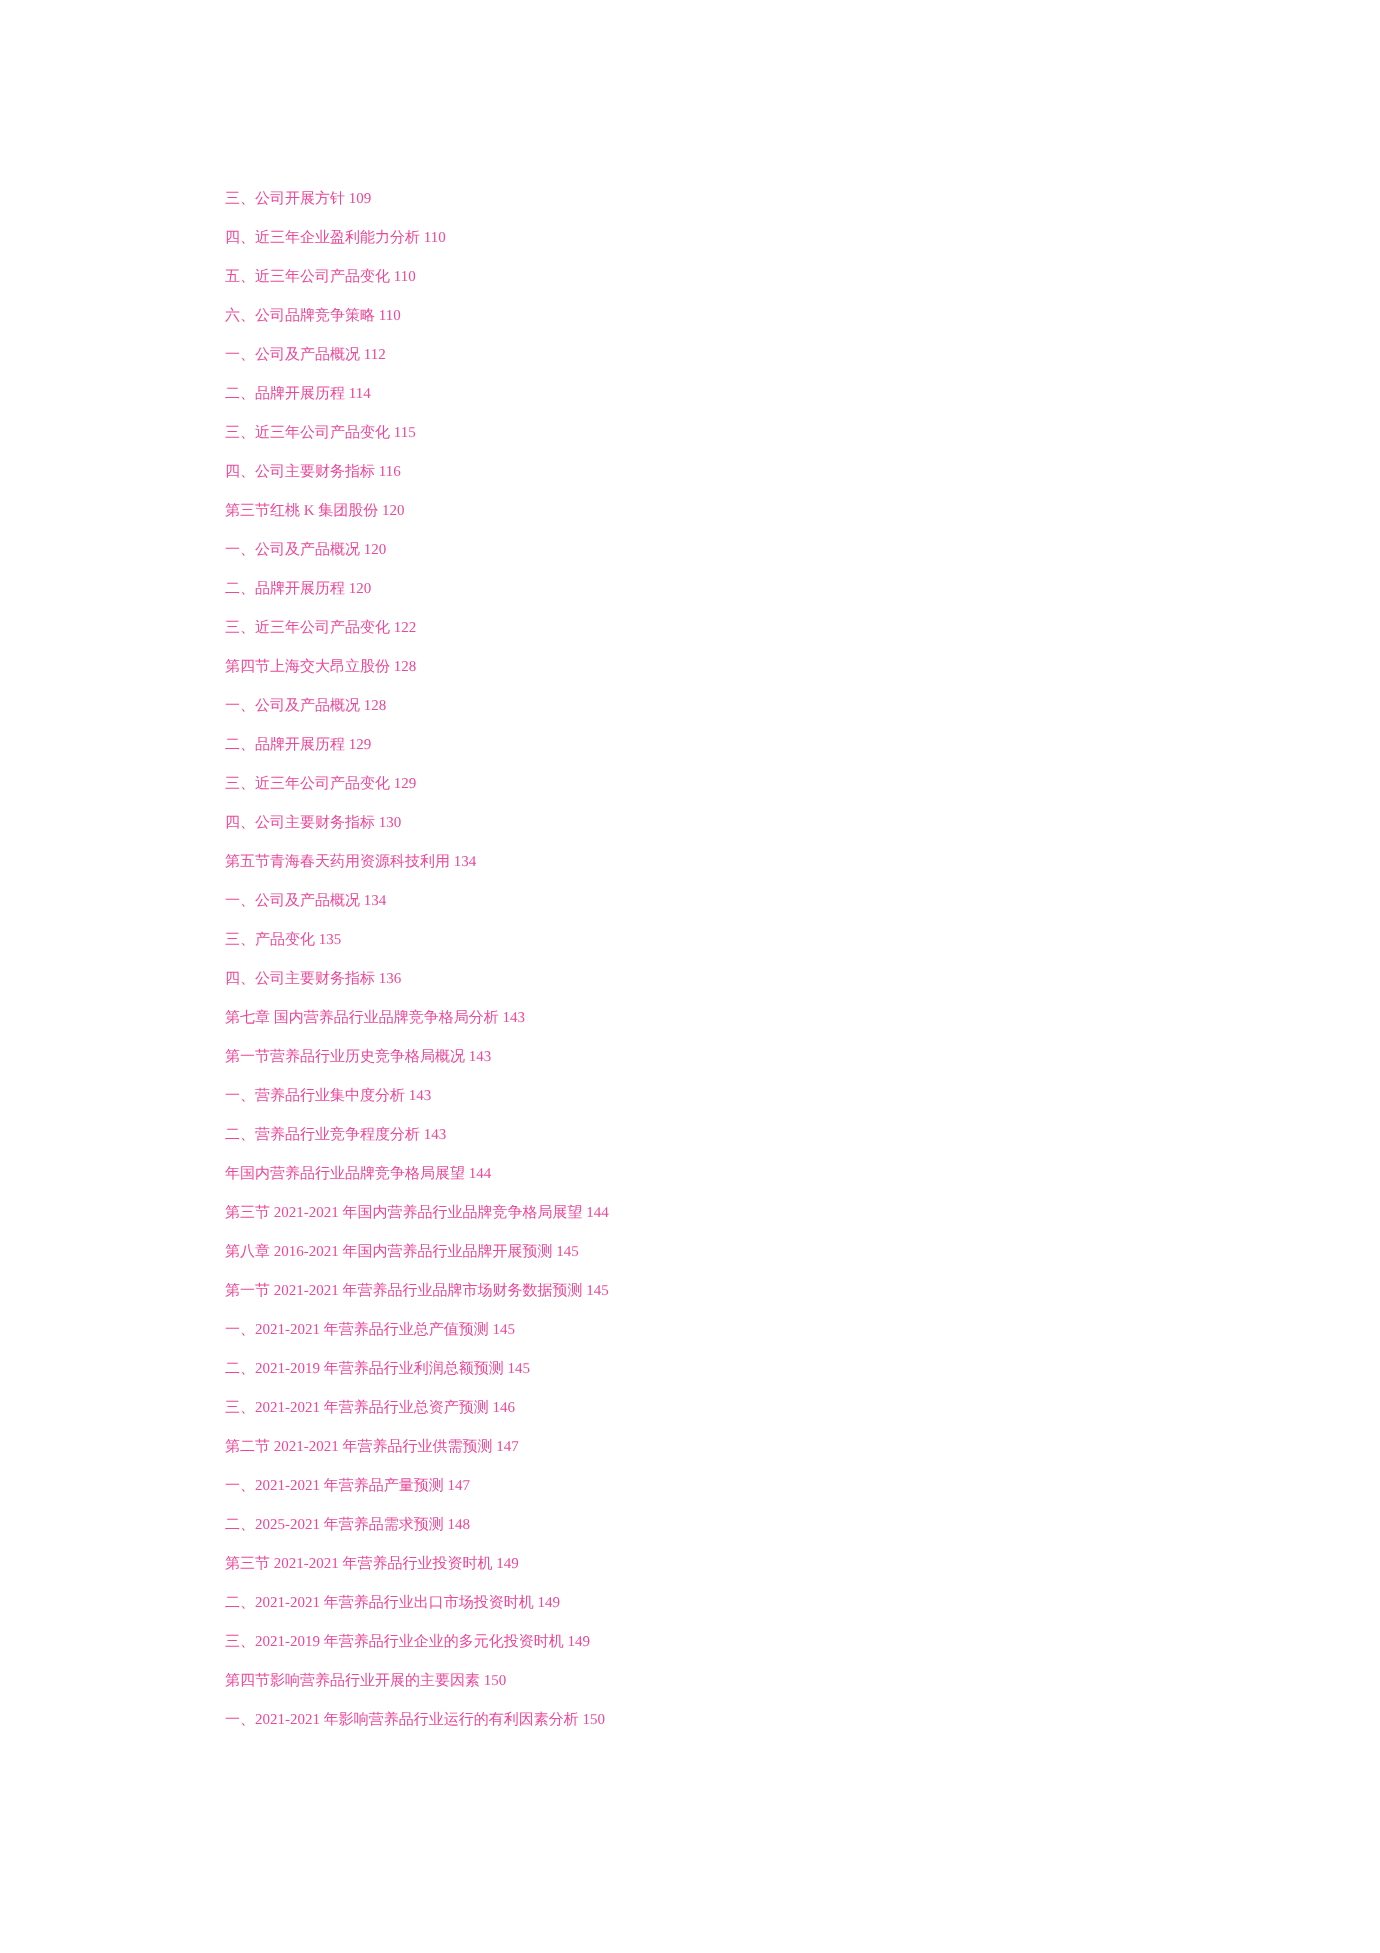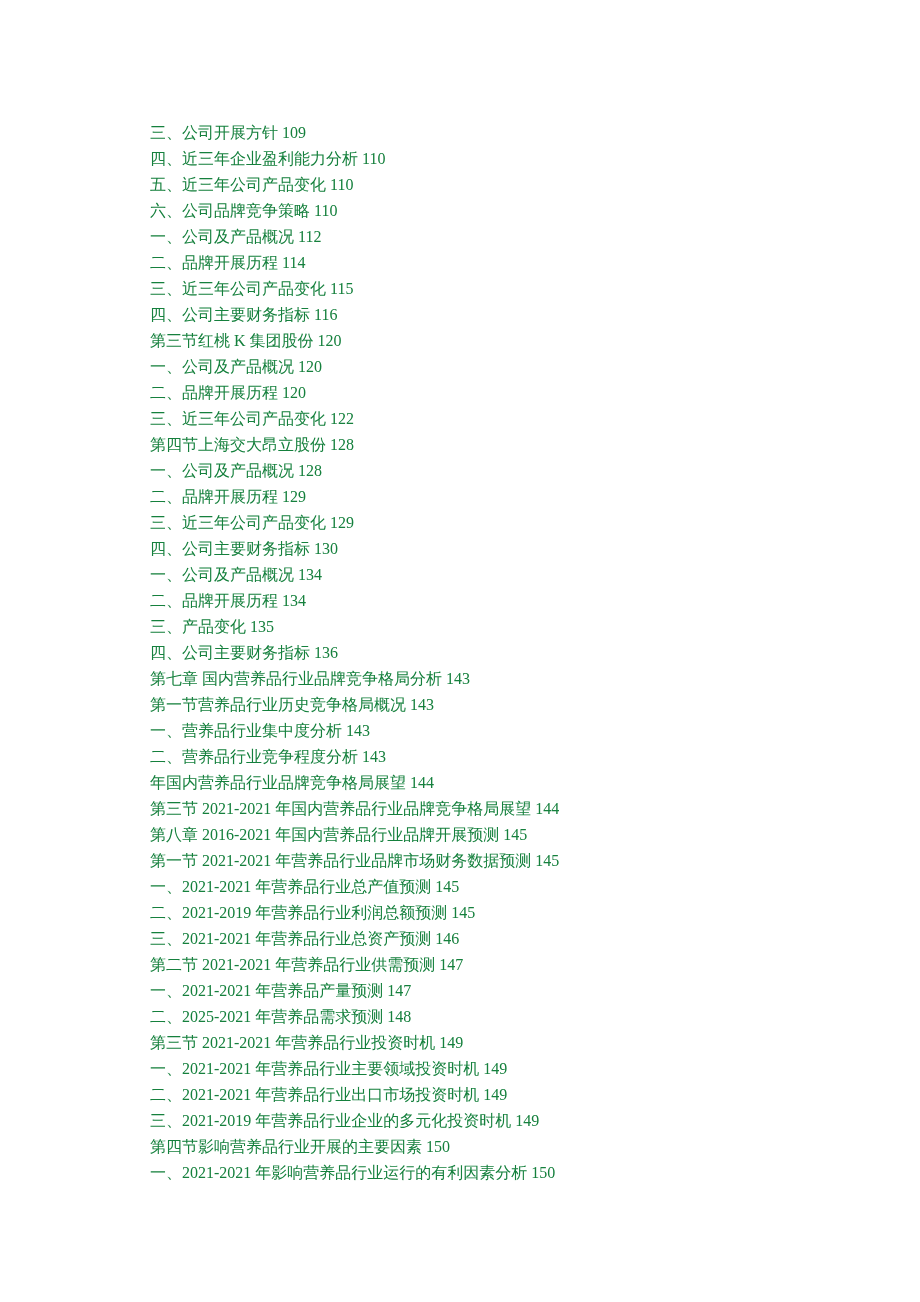--- a/index.html
+++ b/index.html
@@ -7,23 +7,23 @@
     padding: 0;
     background: #ffffff;
     font-family: "SimSun", "宋体", serif;
     width: 920px;
   }
   .page {
     padding: 120px 150px 80px 150px;
     box-sizing: border-box;
   }
   .toc-line {
-    font-size: 16px;
+    font-size: 10px;
     line-height: 26px;
-    color: #15803d;
+    color: #ec4899;
     white-space: pre;
   }
 </style>
 </head>
 <body>
 
 <div class="page">
   <div id="toc-container">
       <div class="toc-line"><span>三、公司开展方针</span> <span>109</span></div>
       <div class="toc-line"><span>四、近三年企业盈利能力分析</span> <span>110</span></div>
@@ -35,38 +35,37 @@
       <div class="toc-line"><span>四、公司主要财务指标</span> <span>116</span></div>
       <div class="toc-line"><span>第三节红桃 K 集团股份</span> <span>120</span></div>
       <div class="toc-line"><span>一、公司及产品概况</span> <span>120</span></div>
       <div class="toc-line"><span>二、品牌开展历程</span> <span>120</span></div>
       <div class="toc-line"><span>三、近三年公司产品变化</span> <span>122</span></div>
       <div class="toc-line"><span>第四节上海交大昂立股份</span> <span>128</span></div>
       <div class="toc-line"><span>一、公司及产品概况</span> <span>128</span></div>
       <div class="toc-line"><span>二、品牌开展历程</span> <span>129</span></div>
       <div class="toc-line"><span>三、近三年公司产品变化</span> <span>129</span></div>
       <div class="toc-line"><span>四、公司主要财务指标</span> <span>130</span></div>
+      <div class="toc-line"><span>第五节青海春天药用资源科技利用</span> <span>134</span></div>
       <div class="toc-line"><span>一、公司及产品概况</span> <span>134</span></div>
-      <div class="toc-line"><span>二、品牌开展历程</span> <span>134</span></div>
       <div class="toc-line"><span>三、产品变化</span> <span>135</span></div>
       <div class="toc-line"><span>四、公司主要财务指标</span> <span>136</span></div>
       <div class="toc-line"><span>第七章 国内营养品行业品牌竞争格局分析</span> <span>143</span></div>
       <div class="toc-line"><span>第一节营养品行业历史竞争格局概况</span> <span>143</span></div>
       <div class="toc-line"><span>一、营养品行业集中度分析</span> <span>143</span></div>
       <div class="toc-line"><span>二、营养品行业竞争程度分析</span> <span>143</span></div>
       <div class="toc-line"><span>年国内营养品行业品牌竞争格局展望</span> <span>144</span></div>
       <div class="toc-line"><span>第三节 2021-2021 年国内营养品行业品牌竞争格局展望</span> <span>144</span></div>
       <div class="toc-line"><span>第八章 2016-2021 年国内营养品行业品牌开展预测</span> <span>145</span></div>
       <div class="toc-line"><span>第一节 2021-2021 年营养品行业品牌市场财务数据预测</span> <span>145</span></div>
       <div class="toc-line"><span>一、2021-2021 年营养品行业总产值预测</span> <span>145</span></div>
       <div class="toc-line"><span>二、2021-2019 年营养品行业利润总额预测</span> <span>145</span></div>
       <div class="toc-line"><span>三、2021-2021 年营养品行业总资产预测</span> <span>146</span></div>
       <div class="toc-line"><span>第二节 2021-2021 年营养品行业供需预测</span> <span>147</span></div>
       <div class="toc-line"><span>一、2021-2021 年营养品产量预测</span> <span>147</span></div>
       <div class="toc-line"><span>二、2025-2021 年营养品需求预测</span> <span>148</span></div>
       <div class="toc-line"><span>第三节 2021-2021 年营养品行业投资时机</span> <span>149</span></div>
-      <div class="toc-line"><span>一、2021-2021 年营养品行业主要领域投资时机</span> <span>149</span></div>
       <div class="toc-line"><span>二、2021-2021 年营养品行业出口市场投资时机</span> <span>149</span></div>
       <div class="toc-line"><span>三、2021-2019 年营养品行业企业的多元化投资时机</span> <span>149</span></div>
       <div class="toc-line"><span>第四节影响营养品行业开展的主要因素</span> <span>150</span></div>
       <div class="toc-line"><span>一、2021-2021 年影响营养品行业运行的有利因素分析</span> <span>150</span></div>
     </div>
 </div>
 
 </body></html>

